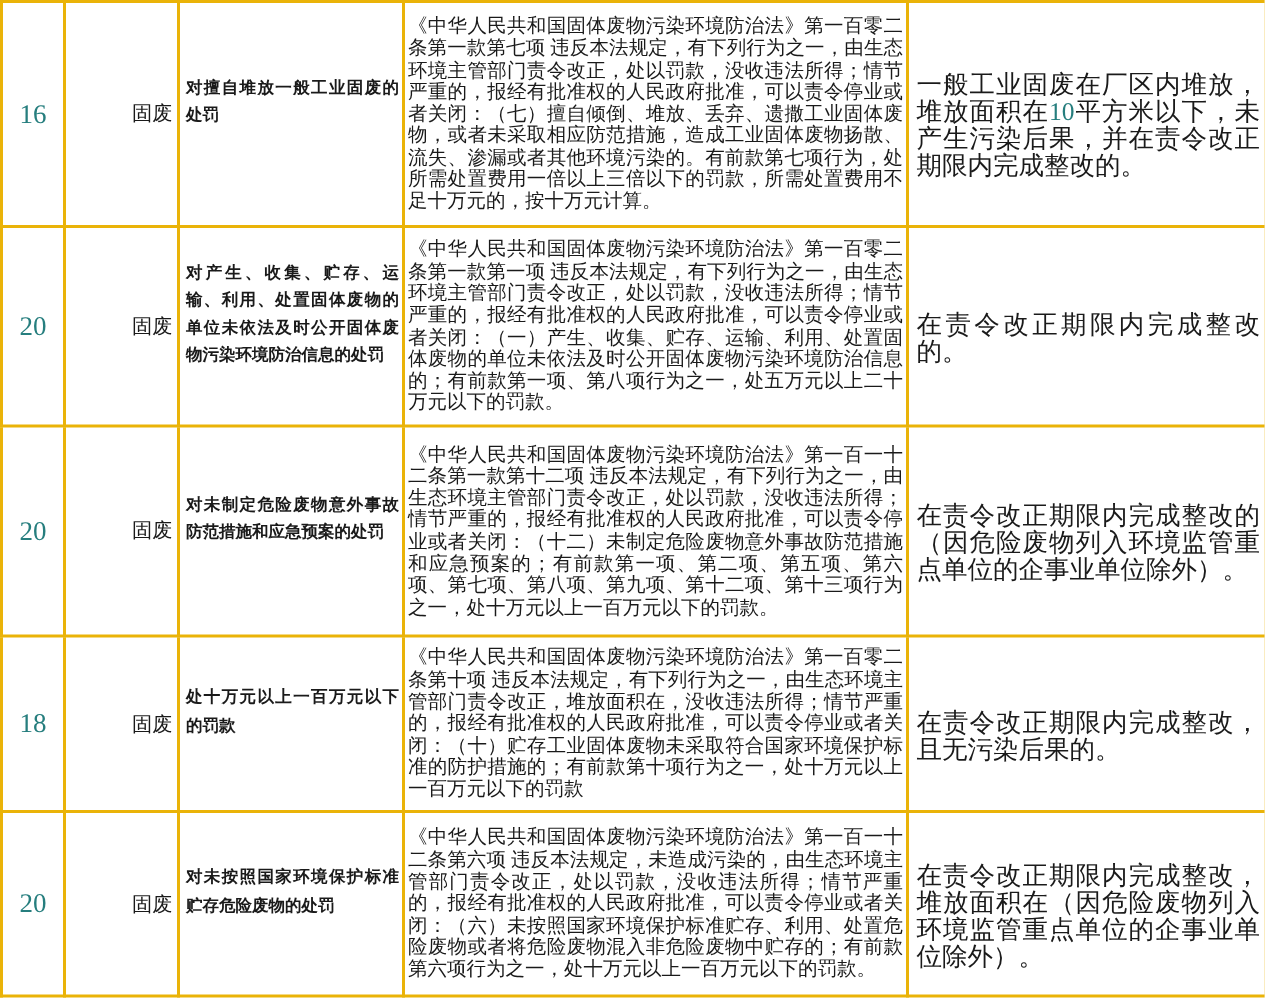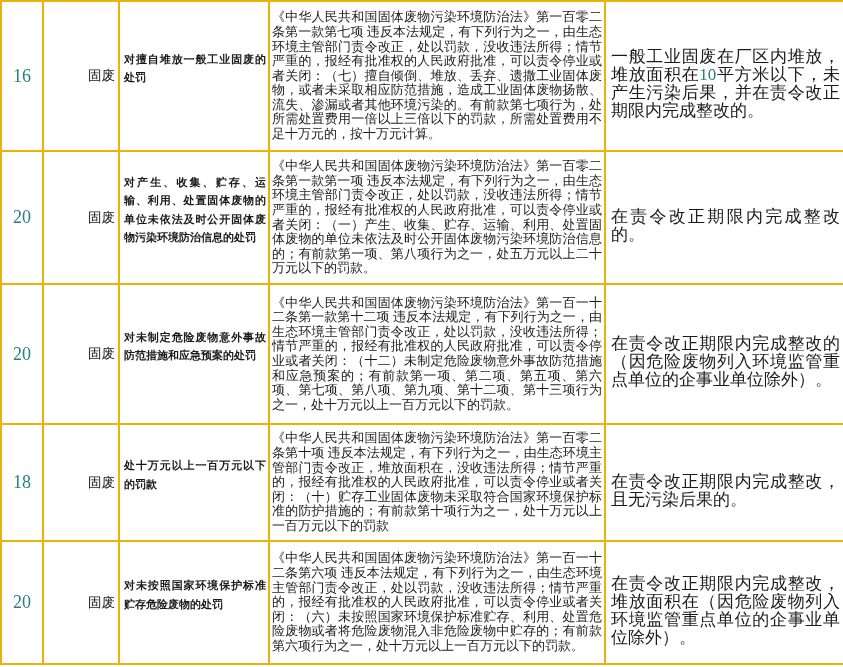--- a/index.html
+++ b/index.html
@@ -110,17 +110,17 @@
         <td class="c-num">18</td>
         <td class="c-cat">固废</td>
         <td class="c-vio">处十万元以上一百万元以下的罚款</td>
         <td class="c-leg">《中华人民共和国固体废物污染环境防治法》第一百零二条第十项 违反本法规定，有下列行为之一，由生态环境主管部门责令改正，堆放面积在，没收违法所得；情节严重的，报经有批准权的人民政府批准，可以责令停业或者关闭：（十）贮存工业固体废物未采取符合国家环境保护标准的防护措施的；有前款第十项行为之一，处十万元以上一百万元以下的罚款</td>
         <td class="c-cond"><span>在责令改正期限内完成整改，且无污染后果的。</span></td>
       </tr>
       <tr>
         <td class="c-num">20</td>
         <td class="c-cat">固废</td>
         <td class="c-vio">对未按照国家环境保护标准贮存危险废物的处罚</td>
-        <td class="c-leg">《中华人民共和国固体废物污染环境防治法》第一百一十二条第六项 违反本法规定，有下列行为之一，由生态环境主管部门责令改正，处以罚款，没收违法所得；情节严重的，报经有批准权的人民政府批准，可以责令停业或者关闭：（六）未按照国家环境保护标准贮存、利用、处置危险废物或者将危险废物混入非危险废物中贮存的；有前款第六项行为之一，处十万元以上一百万元以下的罚款。</td>
+        <td class="c-leg">《中华人民共和国固体废物污染环境防治法》第一百一十二条第六项 违反本法规定，未造成污染的，由生态环境主管部门责令改正，处以罚款，没收违法所得；情节严重的，报经有批准权的人民政府批准，可以责令停业或者关闭：（六）未按照国家环境保护标准贮存、利用、处置危险废物或者将危险废物混入非危险废物中贮存的；有前款第六项行为之一，处十万元以上一百万元以下的罚款。</td>
         <td class="c-cond"><span>在责令改正期限内完成整改，堆放面积在（因危险废物列入环境监管重点单位的企事业单位除外）。</span></td>
       </tr>
     </tbody>
 </table>
 
 </body></html>

